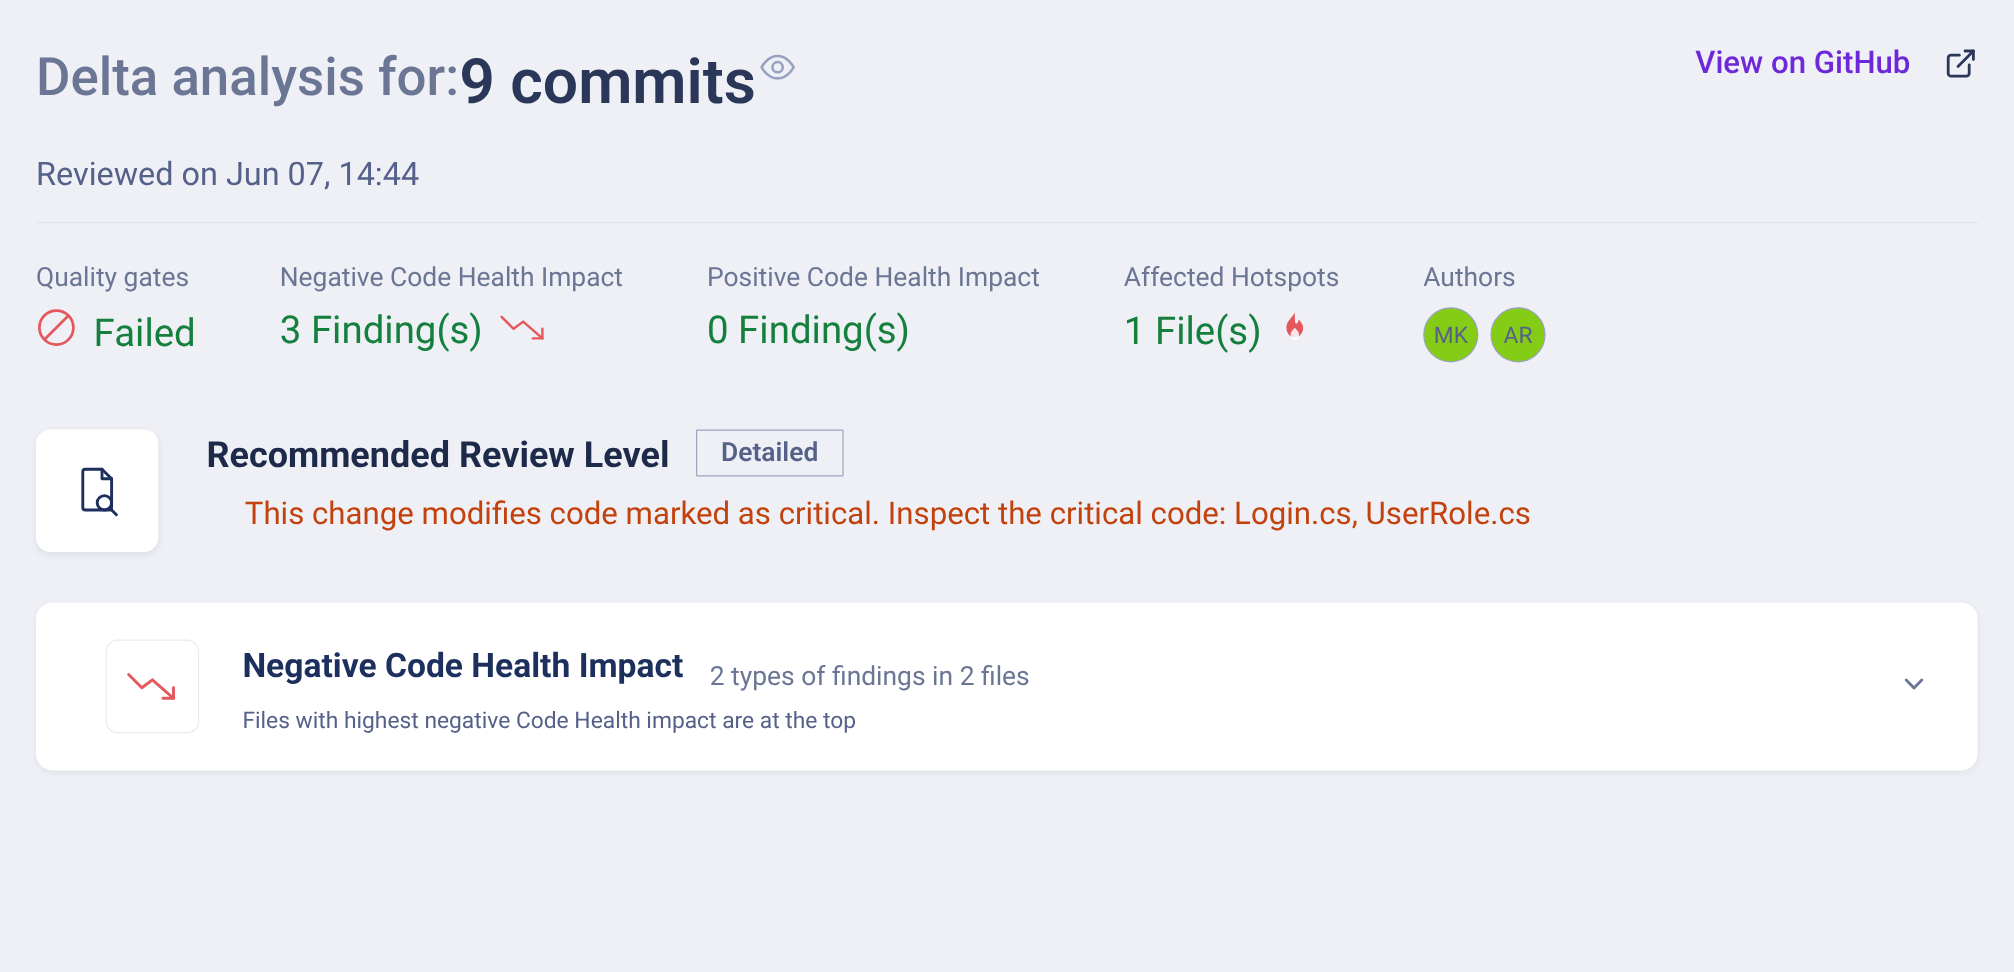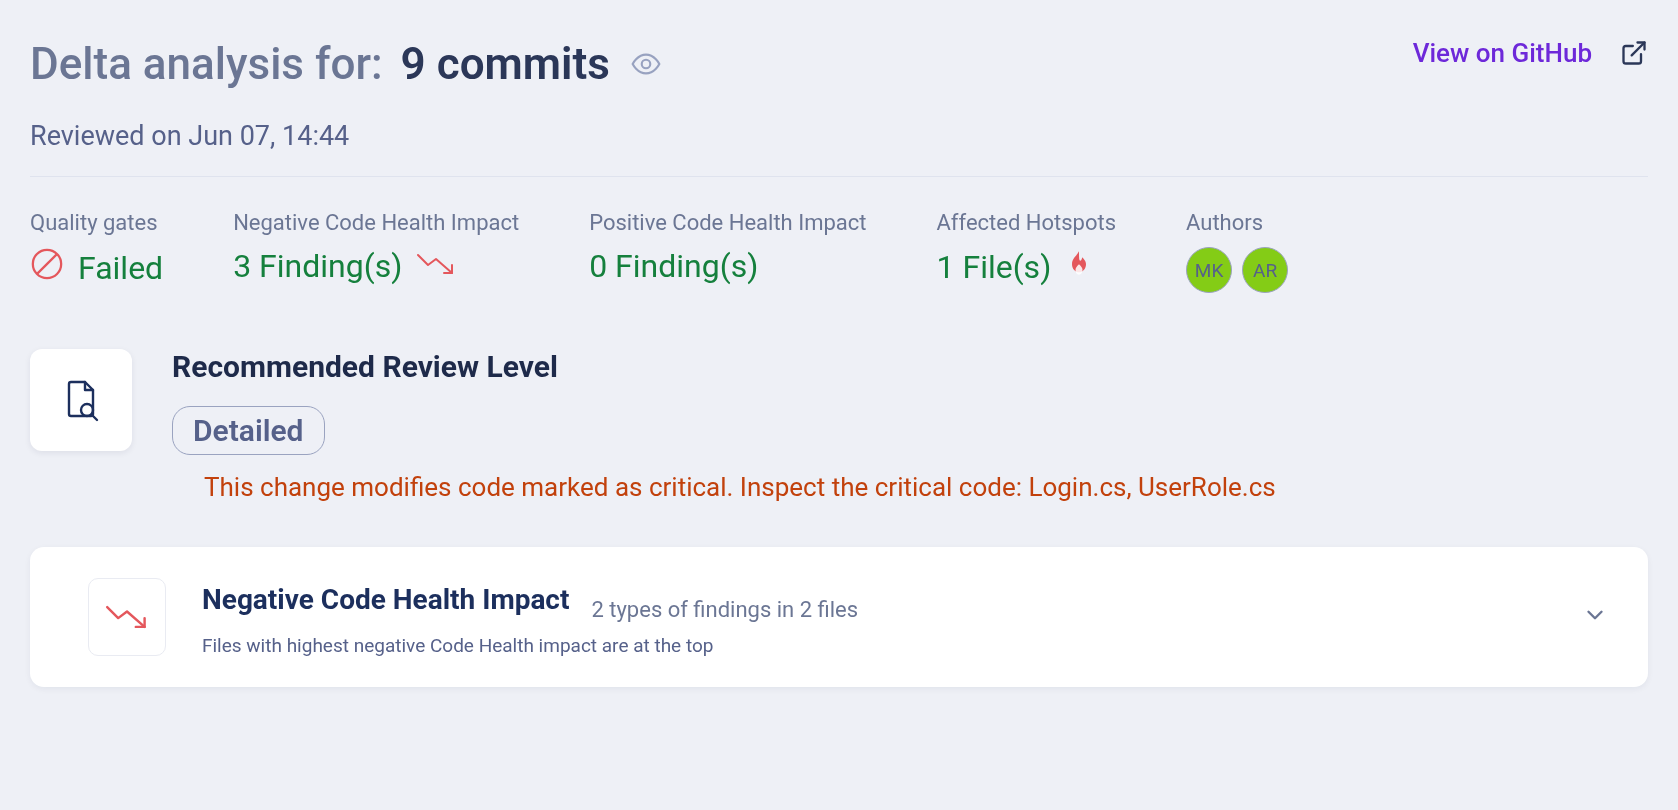--- a/index.html
+++ b/index.html
@@ -5,42 +5,42 @@
 * { margin:0; padding:0; box-sizing:border-box; }
 body{
   font-family:-apple-system,BlinkMacSystemFont,"Segoe UI",Roboto,Helvetica,Arial,sans-serif;
   background:#eef0f6;
   color:#1e2a4a;
   width:1678px;
   height:810px;
   padding:38px 30px;
 }
 .topbar{display:flex;justify-content:space-between;align-items:flex-start;}
-.title-line{display:flex;align-items:center;gap:18px;}
+.title-line{display:flex;align-items:flex-start;}
 .title-prefix{font-size:44px;font-weight:500;color:#6b7694;}
-.title-main{font-size:44px;font-weight:600;color:#2b3758;}
+.title-main{font-size:52px;font-weight:600;color:#2b3758;}
 .eye{width:36px;height:36px;display:inline-flex;align-items:center;justify-content:center;color:#98a2c0;}
 .view-link{display:flex;align-items:center;gap:28px;font-size:26px;font-weight:500;color:#6d28d9;cursor:pointer;}
 .ext-icon{width:28px;height:28px;}
 .reviewed{margin-top:30px;font-size:27px;color:#56618a;}
 .hr{border:none;border-top:1.5px solid #dfe3ee;margin-top:24px;}
 .metrics{display:flex;gap:70px;margin-top:33px;align-items:flex-start;}
 .metric-label{font-size:22px;color:#6b7694;margin-bottom:12px;}
 .metric-value{font-size:32px;color:#15803d;display:flex;align-items:center;gap:14px;}
 .prohibit{width:34px;height:34px;}
 .trend-dn{width:40px;height:26px;}
 .flame{width:28px;height:32px;}
 .authors-row{display:flex;gap:10px;margin-top:12px;}
 .avatar{width:46px;height:46px;border-radius:23px;background:#84cc16;border:1.5px solid #9aa3c0;display:flex;align-items:center;justify-content:center;font-size:19px;color:#56618a;}
 .rec-box{display:flex;align-items:flex-start;gap:40px;margin-top:56px;}
 .rec-icon-card{width:102px;height:102px;border-radius:12px;background:#fff;box-shadow:0 2px 6px rgba(20,30,60,0.08);display:flex;align-items:center;justify-content:center;}
 .rec-body{flex:1;}
-.rec-title-row{display:flex;align-items:flex-start;gap:22px;flex-direction:column;}
+.rec-title-row{display:flex;align-items:flex-end;gap:22px;}
 .rec-title{font-size:30px;font-weight:700;color:#1e2a4a;}
-.badge{padding:6px 20px;border:1.5px solid #9aa3c0;border-radius:18px;color:#56618a;font-size:30px;font-weight:600;}
+.badge{padding:6px 20px;border:1.5px solid #9aa3c0;border-radius:1px;color:#56618a;font-size:22px;font-weight:600;}
 .rec-desc{margin-top:14px;font-size:26px;color:#c2410c;line-height:1.4;margin-left:32px;}
 .card{margin-top:42px;background:#fff;border-radius:14px;box-shadow:0 2px 6px rgba(20,30,60,0.06);padding:30px 40px 30px 58px;display:flex;align-items:center;gap:36px;}
 .card-icon{width:78px;height:78px;border-radius:10px;border:1.5px solid #e9ebf2;display:flex;align-items:center;justify-content:center;}
 .card-main{flex:1;}
 .card-title-row{display:flex;align-items:center;gap:22px;}
 .card-title{font-size:28px;font-weight:700;color:#1c2f5d;}
 .card-meta{font-size:22px;color:#6b7694;margin-top:20px;}
 .card-sub{margin-top:12px;font-size:19px;color:#56618a;}
 .chev{width:26px;height:26px;color:#6b7694;}
 </style>

